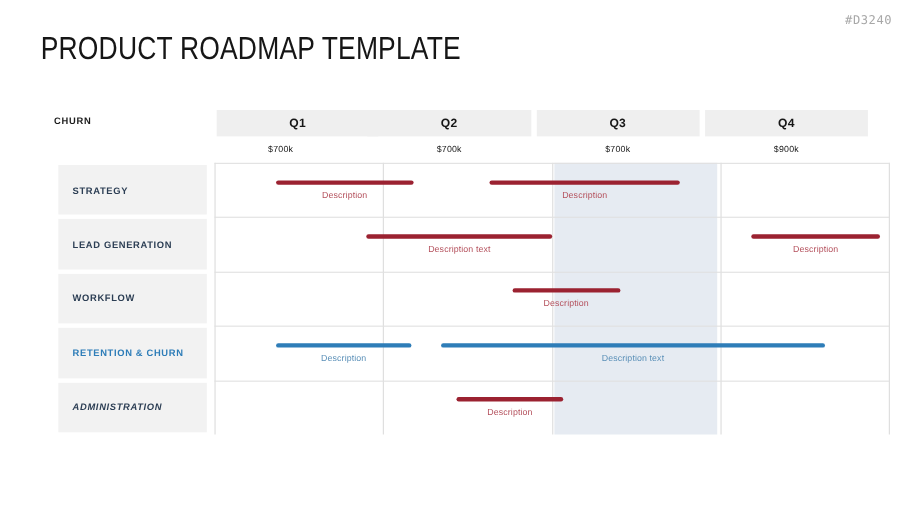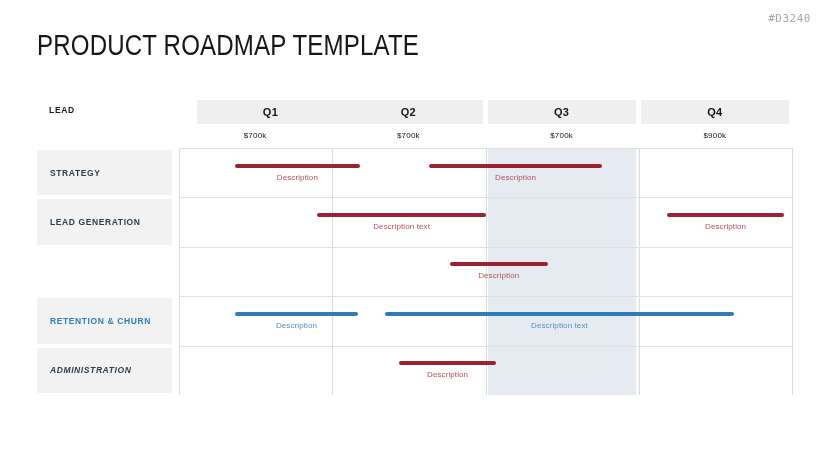--- a/index.html
+++ b/index.html
@@ -99,21 +99,21 @@
   .qbudget span {
     font-size: 8px;
     font-weight: normal;
     color: #161616;
     letter-spacing: 0.2px;
   }
 
   
   .grid {
     position: absolute;
-    left: 0;
+    left: 16px;
     top: 48px;
     width: 756px;
     height: 247px;
   }
 
   .highlight-band {
     position: absolute;
     top: 0;
     height: 247px;
     background: #e2e8f0;
@@ -184,21 +184,21 @@
 
 <div class="slide">
 
   <div class="doc-code">#D3240</div>
 
   <div class="slide-title">PRODUCT ROADMAP TEMPLATE</div>
 
   <div class="chart">
 
     <div class="qheader">
-      <div class="year-label">LEAD</div>
+      <div class="year-label">CHURN</div>
       <div id="quarter-cells">
           <div class="qcell" style="left: 160px; width: 147px;">
             <span>Q1</span>
           </div>
           <div class="qcell" style="left: 297.25px; width: 148.25px;">
             <span>Q2</span>
           </div>
           <div class="qcell" style="left: 450.5px; width: 148.25px;">
             <span>Q3</span>
           </div>
@@ -250,20 +250,23 @@
             <div class="row-label" style="height: 45.4px;">
               <span>LEAD GENERATION</span>
             </div>
             <div class="bar" style="left: 279.699px; width: 169.801px; top: 15.7px; background: rgb(155, 34, 49);"></div>
             <div class="bar-cap" style="left: 364.599px; top: 24.7px;">Description text</div>
             <div class="bar" style="left: 630.335px; width: 116.47px; top: 15.7px; background: rgb(155, 34, 49);"></div>
             <div class="bar-cap" style="left: 688.57px; top: 24.7px;">Description</div>
           </div>
           <div class="row" style="top: 98.8px; height: 49.4px;">
             <div class="row-sep" style="top: 0px;"></div>
+            <div class="row-label" style="height: 45.4px;">
+              <span>WORKFLOW</span>
+            </div>
             <div class="bar" style="left: 412.72px; width: 98.08px; top: 15.7px; background: rgb(155, 34, 49);"></div>
             <div class="bar-cap" style="left: 461.76px; top: 24.7px;">Description</div>
           </div>
           <div class="row" style="top: 148.2px; height: 49.4px;">
             <div class="row-sep" style="top: 0px;"></div>
             <div class="row-label accent" style="height: 45.4px;">
               <span>RETENTION &amp; CHURN</span>
             </div>
             <div class="bar blue" style="left: 198.17px; width: 122.6px; top: 15.7px; background: rgb(46, 125, 184);"></div>
             <div class="bar-cap blue" style="left: 259.47px; top: 24.7px;">Description</div>

